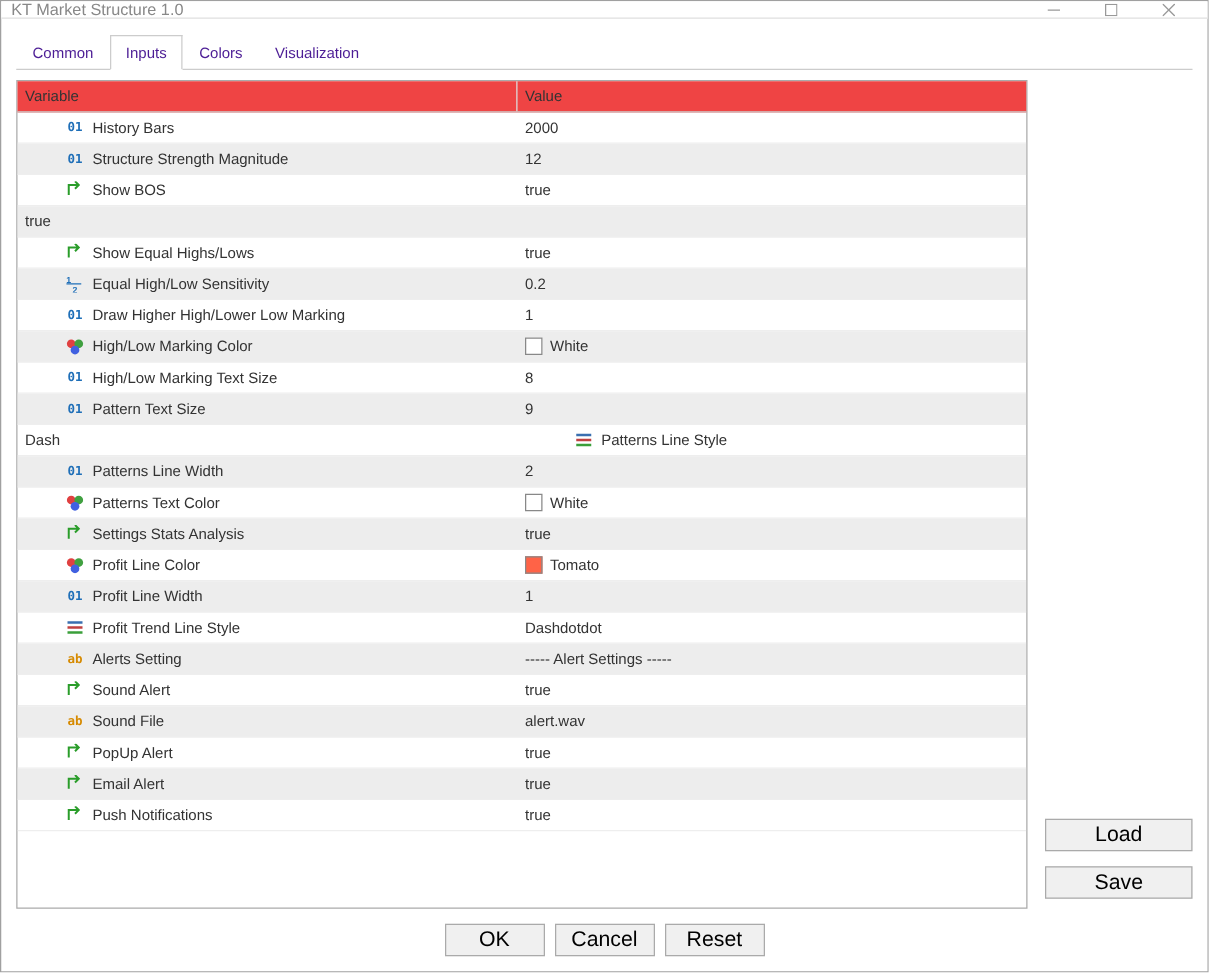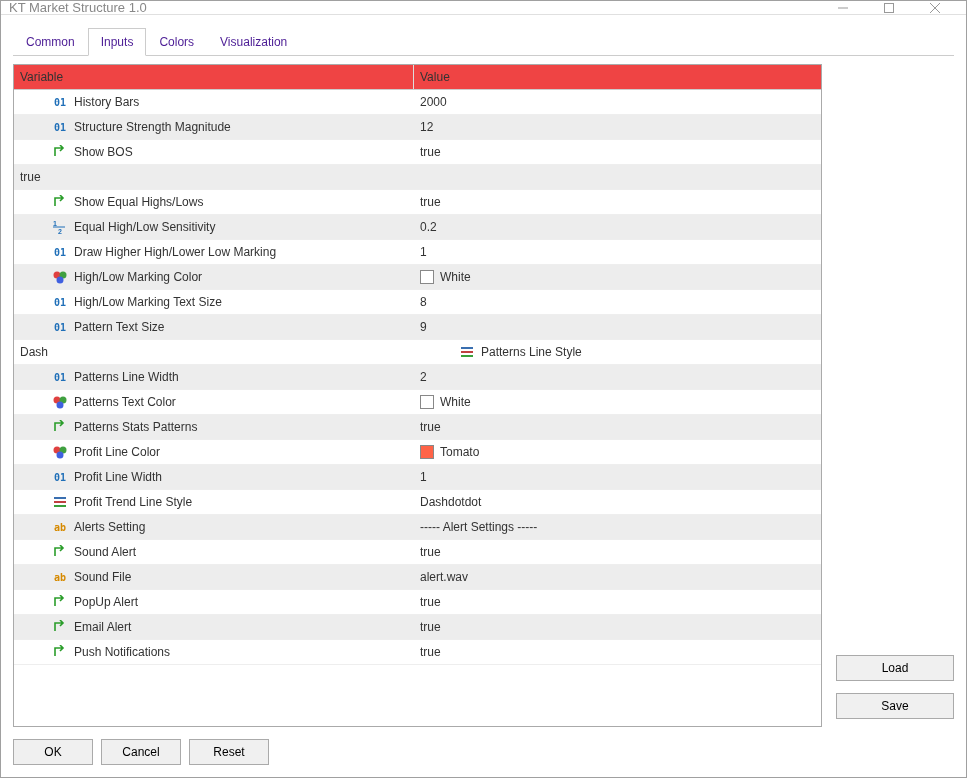--- a/index.html
+++ b/index.html
@@ -36,23 +36,23 @@
 .icon-frac { color: #1f6fb8; }
 .icon-color { }
 .icon-lines { }
 .icon-ab { color: #d68a00; font-family: monospace; }
 
 .color-swatch { width: 14px; height: 14px; border: 1px solid #888; display: inline-block; }
 .color-white { background: #fff; }
 .color-tomato { background: #ff6347; }
 
 .side-btns { display: flex; flex-direction: column; justify-content: flex-end; gap: 12px; width: 118px; padding-bottom: 8px; }
-.btn { height: 26px; border: 1px solid #aaa; background: #f0f0f0; cursor: pointer; font-family: inherit; font-size: 12px; }
-
-.footer { display: flex; justify-content: flex-start; gap: 8px; padding: 12px; }
+.btn { height: 26px; border: 1px solid #aaa; background: #f0f0f0; cursor: pointer; font-family: inherit; font-size: 17px; }
+
+.footer { display: flex; justify-content: center; gap: 8px; padding: 12px; }
 .footer .btn { width: 80px; }
 </style>
 </head>
 <body>
 
 <div class="window">
   <div class="titlebar">
     <div class="titlebar-title">KT Market Structure 1.0</div>
     <div class="titlebar-btns">
       <div class="titlebar-btn">
@@ -236,21 +236,21 @@
                 <span>White</span>
               </div>
             </div>
             <div class="tr">
               <div class="td var">
                 <span class="icon-cell icon-arrow">
                   <svg width="14" height="14">
                     <path d="M2 11 L2 3 L10 3 M7 0 L10 3 L7 6" fill="none" stroke="#2a9d2a" stroke-width="1.6"></path>
                   </svg>
                 </span>
-                <span>Patterns Stats Patterns</span>
+                <span>Settings Stats Analysis</span>
               </div>
               <div class="td val">
                 <span>true</span>
               </div>
             </div>
             <div class="tr">
               <div class="td var">
                 <span class="icon-cell icon-color">
                   <svg width="14" height="14">
                     <circle cx="4" cy="5" r="3.5" fill="#e04040"></circle>

